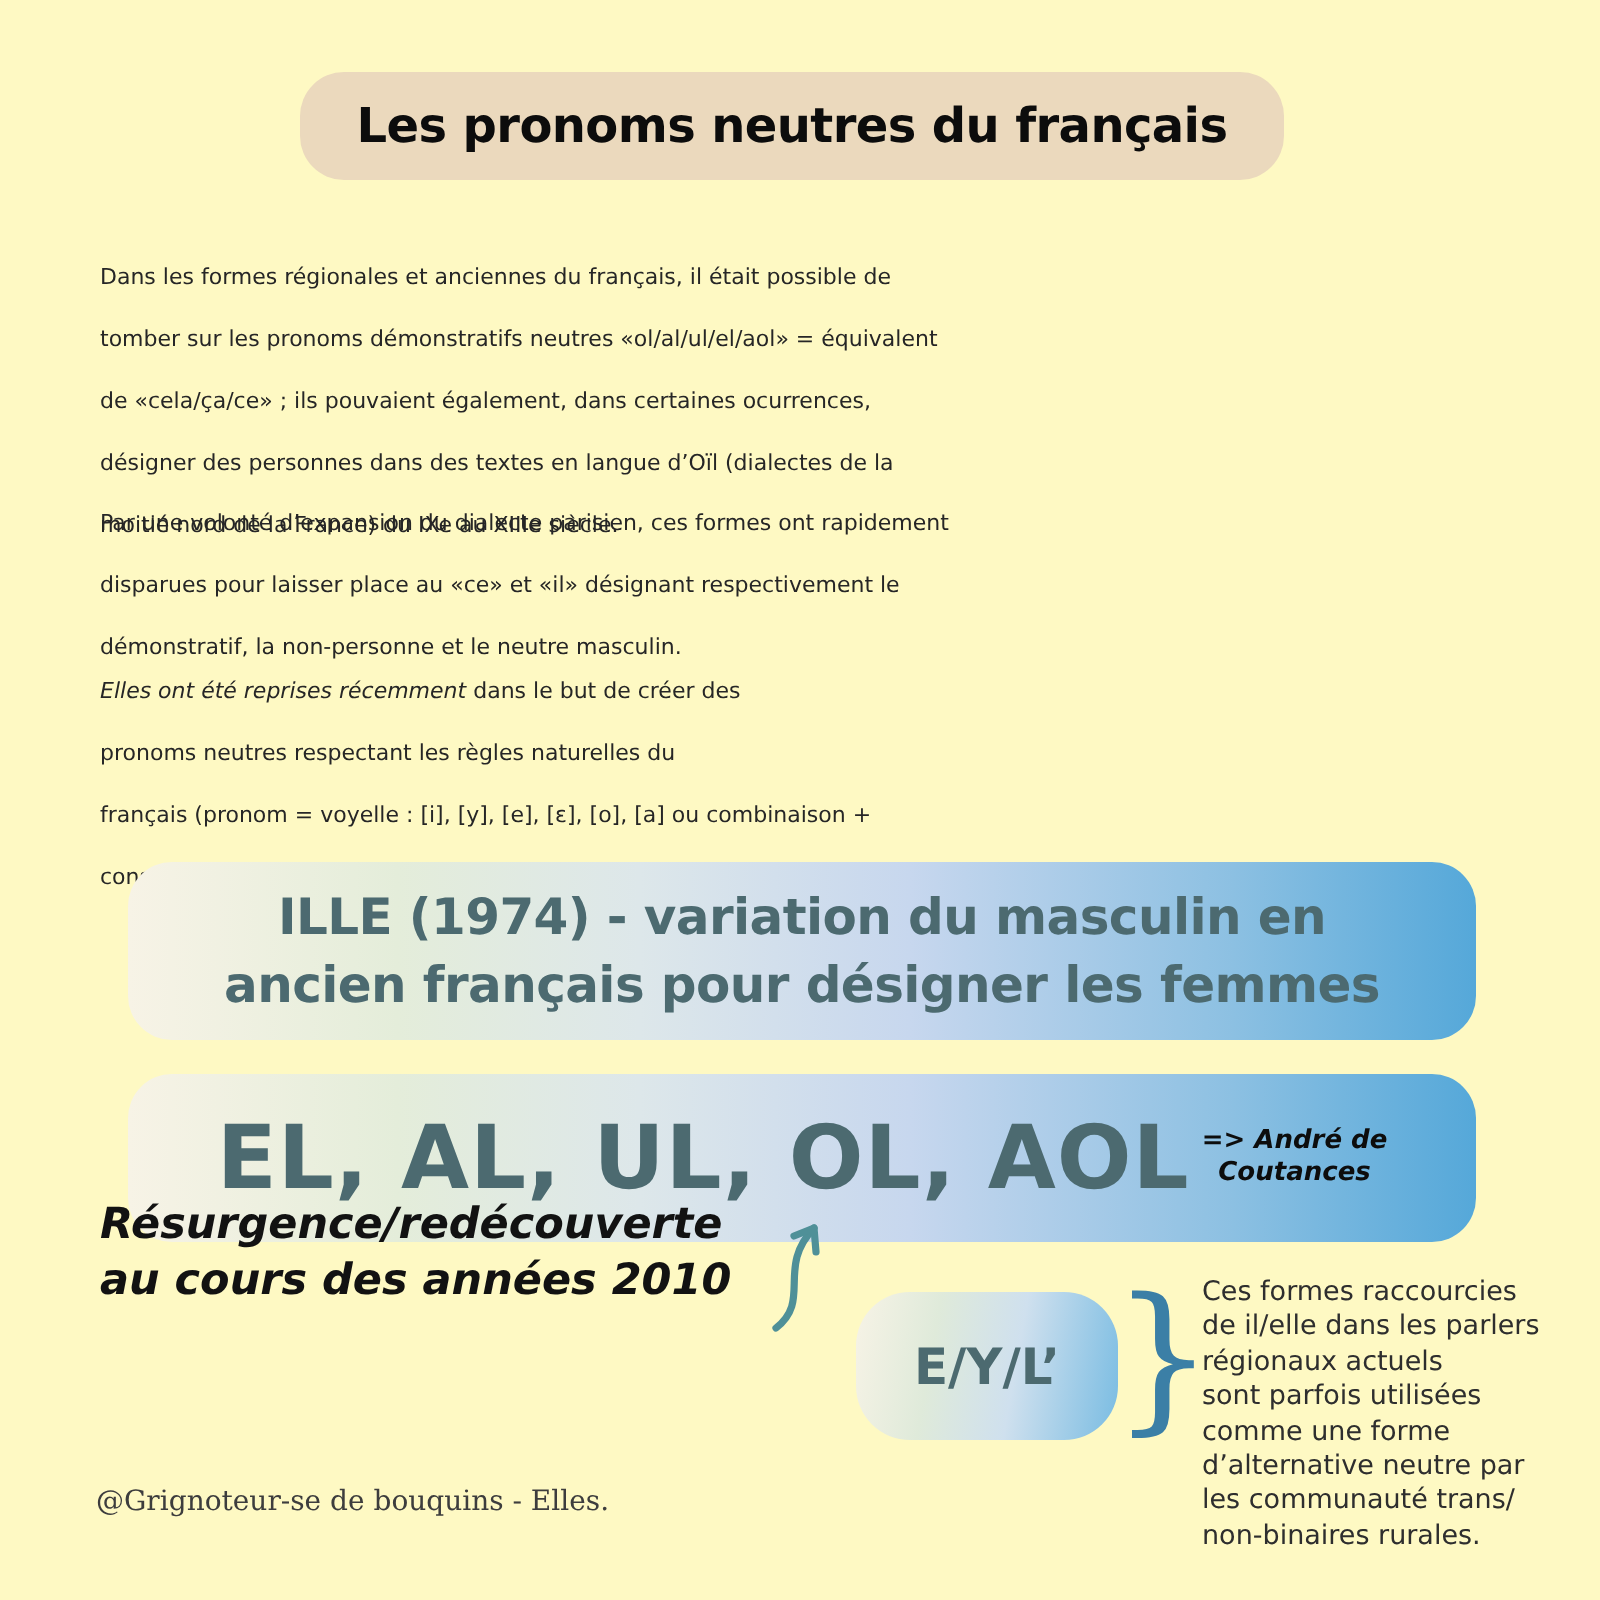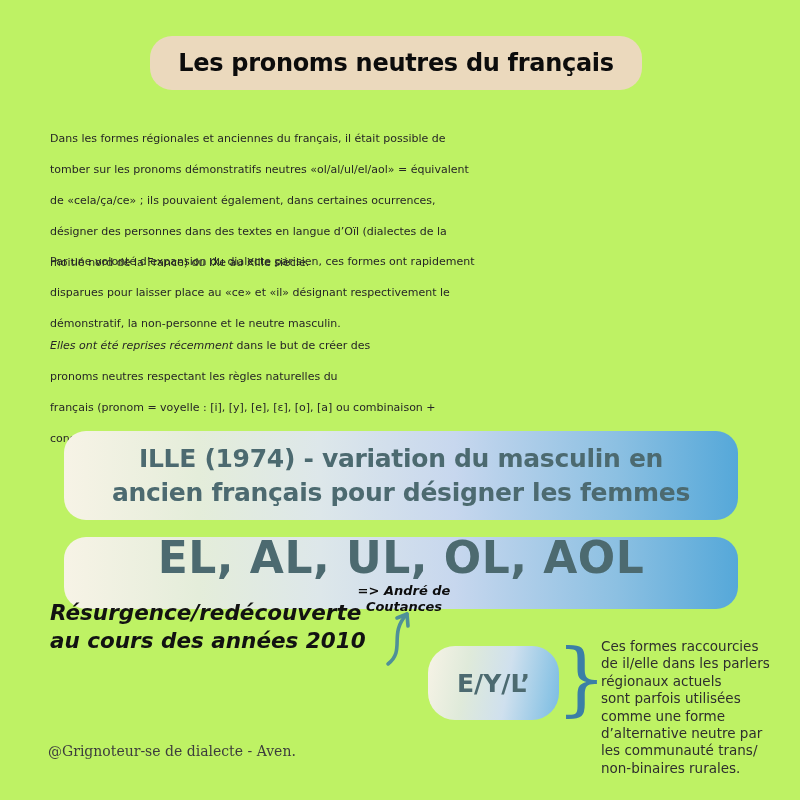--- a/index.html
+++ b/index.html
@@ -1,17 +1,17 @@
 <!DOCTYPE html>
 <html><head>
 <meta charset="utf-8">
 <style>
   html,body{margin:0;padding:0;}
   body{background:#ffffff;font-family:"DejaVu Sans","Liberation Sans",sans-serif;}
-  .canvas{position:relative;width:800px;height:800px;background:#bef264;overflow:hidden;}
+  .canvas{position:relative;width:800px;height:800px;background:#fef9c3;overflow:hidden;}
 
   .title-banner{
     position:absolute;left:150px;top:36px;width:492px;height:54px;
     background:#ebd9bd;border-radius:22px;
     display:flex;align-items:center;justify-content:center;
   }
   .title-banner span{
     font-size:24px;font-weight:700;color:#0c0c0c;letter-spacing:-0.3px;
   }
 
@@ -27,21 +27,21 @@
 
   .banner{
     position:absolute;left:64px;width:674px;border-radius:22px;
     background:linear-gradient(90deg,#f7f3e6 0%,#e4edda 20%,#dde7ea 38%,#c7d7ee 58%,#8cc0e2 82%,#55a8d9 100%);
   }
   .banner-ille{top:431px;height:89px;display:flex;align-items:center;justify-content:center;}
   .banner-ille-text{
     font-size:25px;font-weight:700;line-height:34px;color:#4c6a70;
     text-align:center;white-space:pre-line;letter-spacing:-0.3px;
   }
-  .banner-el{top:537px;height:72px;display:flex;align-items:center;justify-content:center;flex-direction:column;}
+  .banner-el{top:537px;height:84px;display:flex;align-items:center;justify-content:center;}
   .el-text{
     font-size:44px;font-weight:700;color:#4c6a70;letter-spacing:0.5px;
   }
   .el-annotation{
     font-size:13px;font-weight:700;font-style:italic;line-height:16px;
     color:#0d0d0d;margin-left:6px;text-align:center;white-space:pre-line;
   }
 
   .resurgence{
     position:absolute;left:50px;top:599px;
@@ -126,15 +126,15 @@
 
   <div class="eyl-desc">Ces formes raccourcies
 de il/elle dans les parlers
 régionaux actuels
 sont parfois utilisées
 comme une forme
 d’alternative neutre par
 les communauté trans/
 non-binaires rurales.</div>
 
-  <div class="footer">@Grignoteur-se de dialecte - Aven.</div>
+  <div class="footer">@Grignoteur-se de bouquins - Elles.</div>
 
 </div>
 
 </body></html>

